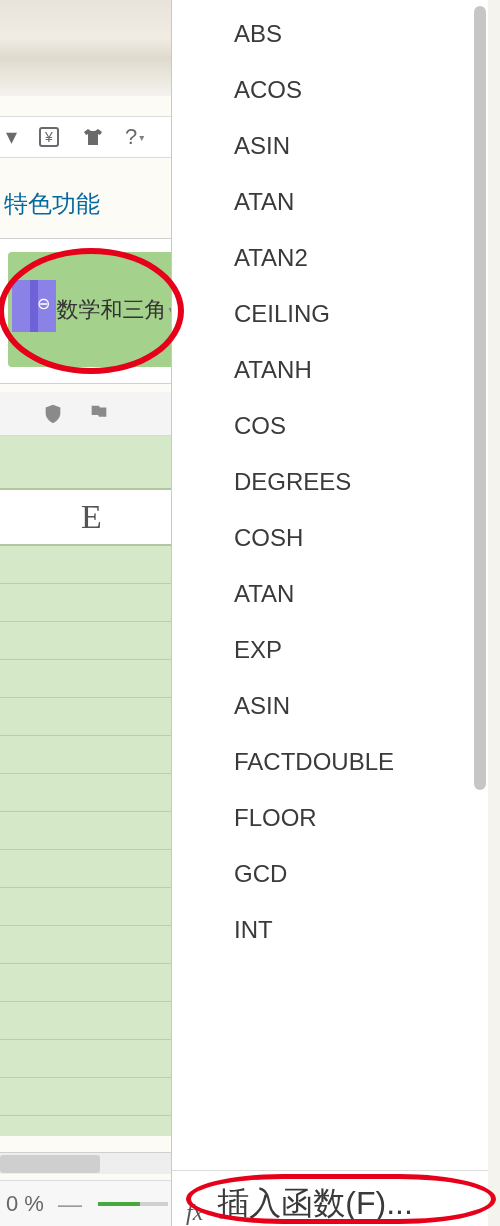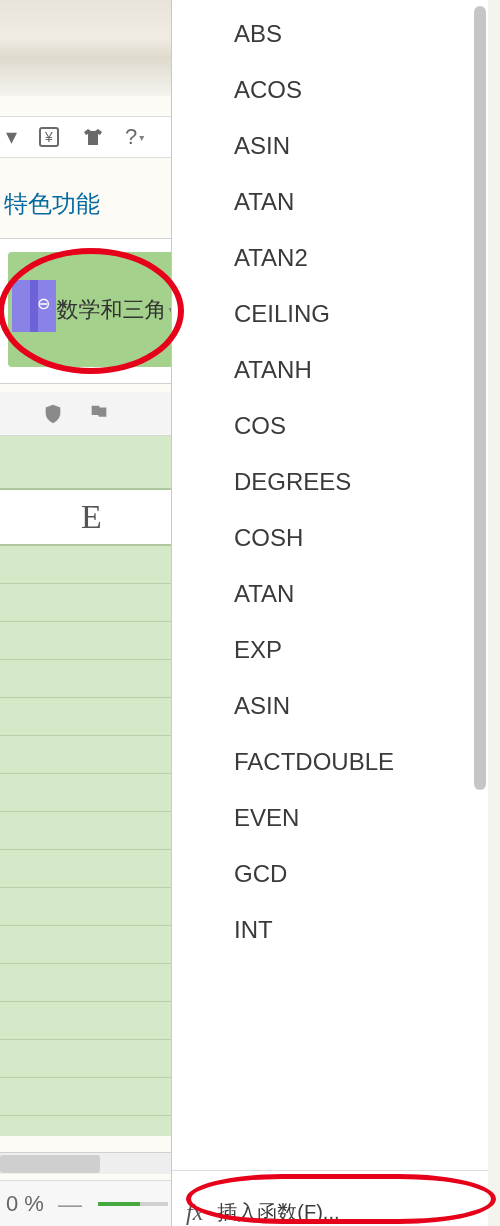--- a/index.html
+++ b/index.html
@@ -262,21 +262,21 @@
       position: relative;
     }
     .fx-icon {
       font-style: italic;
       font-family: "Times New Roman", serif;
       font-size: 24px;
       color: #555;
       margin-right: 14px;
     }
     .footer-text {
-      font-size: 20px;
+      font-size: 32px;
       color: #3a3a3a;
       margin-top: 16px;
     }
     .red-circle-2 {
       position: absolute;
       left: 186px;
       bottom: 2px;
       width: 310px;
       height: 50px;
       border: 5px solid #e6001a;
@@ -389,21 +389,21 @@
       <div class="func-item">ATAN2</div>
       <div class="func-item">CEILING</div>
       <div class="func-item">ATANH</div>
       <div class="func-item">COS</div>
       <div class="func-item">DEGREES</div>
       <div class="func-item">COSH</div>
       <div class="func-item">ATAN</div>
       <div class="func-item">EXP</div>
       <div class="func-item">ASIN</div>
       <div class="func-item">FACTDOUBLE</div>
-      <div class="func-item">EVEN</div>
+      <div class="func-item">FLOOR</div>
       <div class="func-item">GCD</div>
       <div class="func-item">INT</div>
     </div>
   <div class="scrollbar-fake"></div>
   <div class="menu-footer">
     <span class="fx-icon">fx</span>
     <span class="footer-text">插入函数(F)...</span>
   </div>
 </div>
 <div class="red-circle-2"></div>

